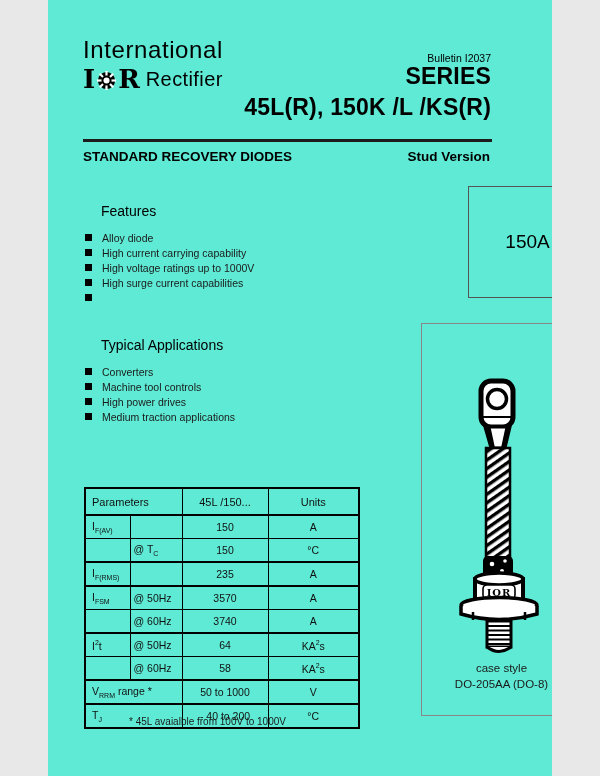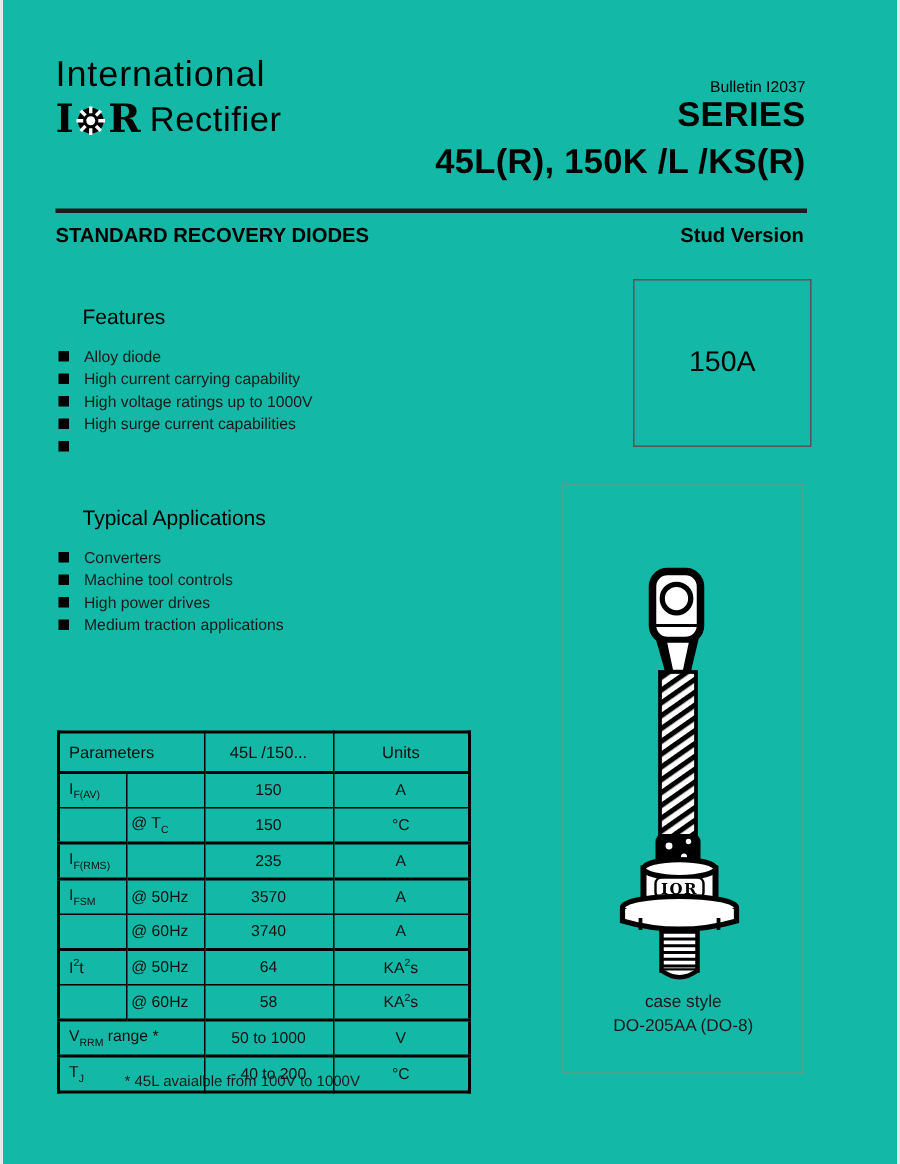--- a/index.html
+++ b/index.html
@@ -1,26 +1,26 @@
 <!DOCTYPE html>
 <html><head>
 <meta charset="utf-8">
 <style>
   html,body{margin:0;padding:0;background:#e8e8e8;}
-  .page{position:relative;width:596px;height:776px;background:#14b8a6;
+  .page{position:relative;width:504px;height:776px;background:#5eead4;
         font-family:"Liberation Sans",sans-serif;color:#000;overflow:hidden;margin:0 auto;}
 
   
   .logo{position:absolute;left:35px;top:36px;}
   .logo-intl{font-size:24px;line-height:27px;letter-spacing:.6px;font-weight:400;}
   .logo-row{display:flex;align-items:center;margin-top:3px;}
   .ir-mark{display:inline-flex;align-items:center;font-family:"DejaVu Serif",serif;
            font-weight:bold;font-size:26px;line-height:26px;}
   .ir-mark .gear{margin:2px 1px 0 1px;}
-  .logo-rect{font-size:23px;letter-spacing:.4px;margin-left:6px;}
+  .logo-rect{font-size:20px;letter-spacing:.4px;margin-left:6px;}
 
   .bulletin{position:absolute;top:52px;right:61px;font-size:10.5px;}
   .series{position:absolute;top:61px;right:61px;text-align:right;font-weight:bold;
           font-size:23px;line-height:31px;letter-spacing:.2px;}
   .rule{position:absolute;left:35px;right:60px;top:139px;height:3px;background:#1c1c1c;}
   .subh{position:absolute;top:149px;font-size:13.5px;font-weight:bold;}
   .subh-left{left:35px;}
   .subh-right{right:62px;}
 
   .badge{position:absolute;left:420px;top:186px;width:117px;height:110px;

